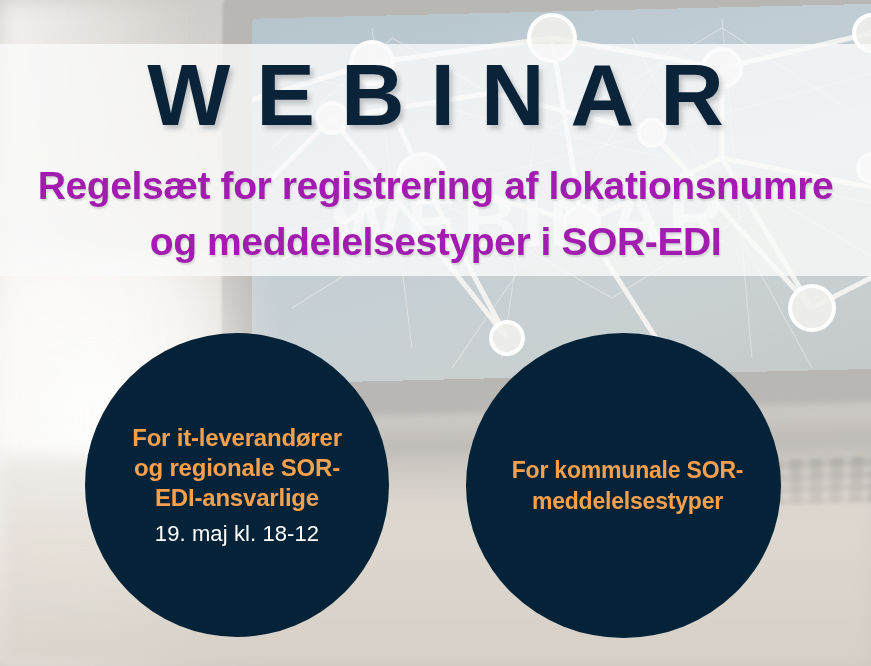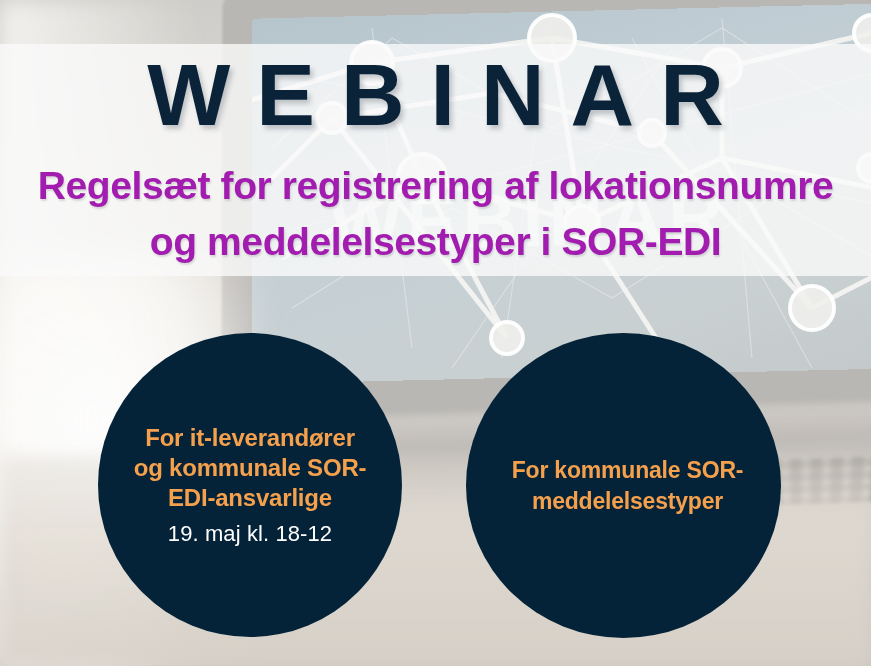--- a/index.html
+++ b/index.html
@@ -161,21 +161,21 @@
     position: absolute;
     border-radius: 50%;
     background: #052338;
     display: flex;
     flex-direction: column;
     align-items: center;
     justify-content: center;
     text-align: center;
     box-sizing: border-box;
   }
-  .circle-left  { left: 98px;  top: 333px; width: 304px; height: 304px; padding: 0 26px; }
+  .circle-left  { left: 85px;  top: 333px; width: 304px; height: 304px; padding: 0 26px; }
   .circle-right { left: 466px; top: 333px; width: 315px; height: 305px; padding: 0 28px; }
 
   .circle-title {
     color: #f5a04c;
     font-size: 24px;
     font-weight: 700;
     line-height: 30px;
     letter-spacing: -0.2px;
   }
   .circle-right .circle-title { font-size: 23px; line-height: 31px; margin-left: 8px; }
@@ -253,21 +253,21 @@
   <div class="webinar">WEBINAR</div>
 
   <div class="subtitle">
     <span class="l1">Regelsæt for registrering af lokationsnumre</span>
     <span class="l2">og meddelelsestyper i SOR-EDI</span>
   </div>
 
   <div class="circle circle-left">
     <div class="circle-title">
       <span>For it-leverandører</span><br>
-      <span>og kommunale SOR-</span><br>
+      <span>og regionale SOR-</span><br>
       <span>EDI-ansvarlige</span>
     </div>
     <div class="circle-time">19. maj kl. 18-12</div>
   </div>
 
   <div class="circle circle-right">
     <div class="circle-title">
       <span>For kommunale SOR-</span><br>
       <span>meddelelsestyper</span>
     </div>

